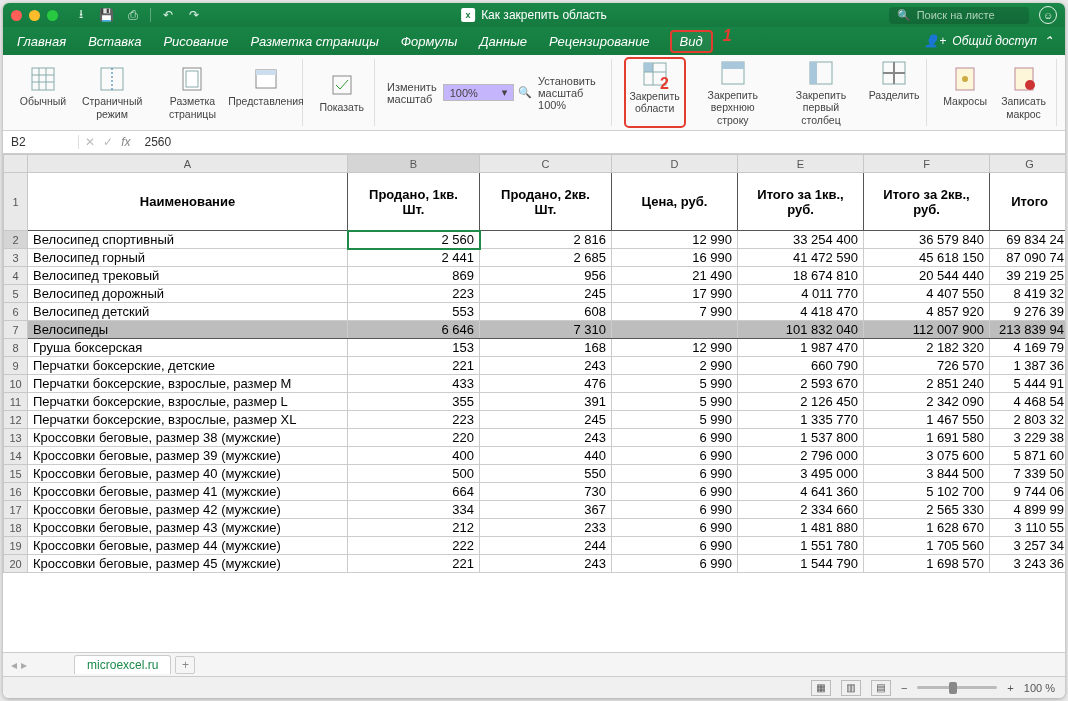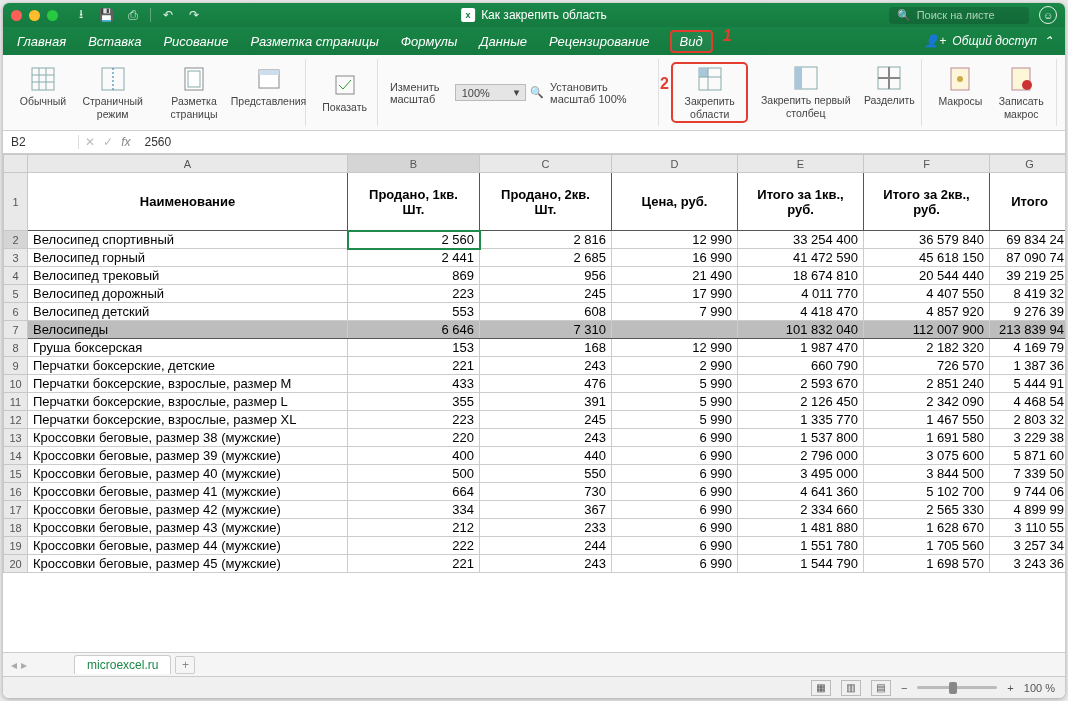--- a/index.html
+++ b/index.html
@@ -25,21 +25,21 @@
 .rgroup { display: flex; flex-direction: column; align-items: center; justify-content: center; padding: 0 6px; border-right: 1px solid #e0e0e0; }
 .rgroup:last-child { border-right: none; }
 .rg-row { display: flex; gap: 6px; }
 .rbtn { display: flex; flex-direction: column; align-items: center; justify-content: flex-start; padding: 2px 4px; cursor: pointer; color: #555; min-width: 52px; }
 .rbtn .ric { width: 28px; height: 28px; margin-bottom: 2px; display:flex; align-items:center; justify-content:center; }
 .rbtn .rlab { font-size: 10.5px; text-align: center; line-height: 1.15; color: #444; }
 .rbtn.highlight { border: 2px solid #e43c2f; border-radius: 5px; padding: 1px 3px; }
 .callout2 { color: #e43c2f; font-weight: 700; font-size: 16px; position: absolute; }
 .zoom-row { display: flex; flex-direction: row; gap: 4px; justify-content: center; font-size: 11px; color: #444; }
 .zoom-line { display: flex; align-items: center; gap: 6px; }
-.zoom-sel { border: 1px solid #bbb; padding: 1px 6px; background: #e5e5e5; display:flex; align-items:center; gap:24px; font-size:11px; }
+.zoom-sel { border: 1px solid #bbb; padding: 1px 6px; background: #c4b5fd; display:flex; align-items:center; gap:24px; font-size:11px; }
 .fbar { height: 23px; border-bottom: 1px solid #ccc; display: flex; align-items: center; background: #fff; font-size: 12px; }
 .namebox { width: 76px; padding: 0 8px; border-right: 1px solid #ddd; color: #333; }
 .fx-ctrl { display: flex; align-items: center; padding: 0 6px; gap: 8px; color: #888; }
 .fx-in { flex: 1; padding: 0 8px; color: #333; }
 .sheet-area { flex: 1; overflow: hidden; position: relative; background: #fff; }
 table.sheet { border-collapse: collapse; table-layout: fixed; width: 1060px; font-size: 13px; }
 .colhdr td { background: #e9e9e9; border: 1px solid #c8c8c8; text-align: center; font-size: 11px; color: #555; height: 18px; }
 .rowhdr { background: #e9e9e9; border: 1px solid #c8c8c8; text-align: center; font-size: 11px; color: #555; width: 24px; }
 .rowhdr.sel { background: #d5d5d5; }
 .cell { border: 1px solid #ccc; padding: 1px 5px; height: 18px; white-space: nowrap; overflow: hidden; }
@@ -181,20 +181,29 @@
       <div class="rbtn highlight">
         <div class="ric">
               <svg class="gi">
                 <rect x="2" y="2" width="22" height="22" fill="none" stroke="#8aa"></rect>
                 <rect x="2" y="2" width="9" height="9" fill="#a9c7da"></rect>
                 <line x1="11" y1="2" x2="11" y2="24" stroke="#8aa"></line>
                 <line x1="2" y1="11" x2="24" y2="11" stroke="#8aa"></line>
               </svg>
             </div>
         <div class="rlab">Закрепить области</div>
+      </div>
+      <div class="rbtn">
+        <div class="ric">
+              <svg class="gi">
+                <rect x="2" y="2" width="22" height="22" fill="none" stroke="#8aa"></rect>
+                <rect x="2" y="2" width="22" height="7" fill="#a9c7da"></rect>
+              </svg>
+            </div>
+        <div class="rlab">Закрепить верхнюю строку</div>
       </div>
       <div class="rbtn">
         <div class="ric">
               <svg class="gi">
                 <rect x="2" y="2" width="22" height="22" fill="none" stroke="#8aa"></rect>
                 <rect x="2" y="2" width="7" height="22" fill="#a9c7da"></rect>
               </svg>
             </div>
         <div class="rlab">Закрепить первый столбец</div>
       </div>

